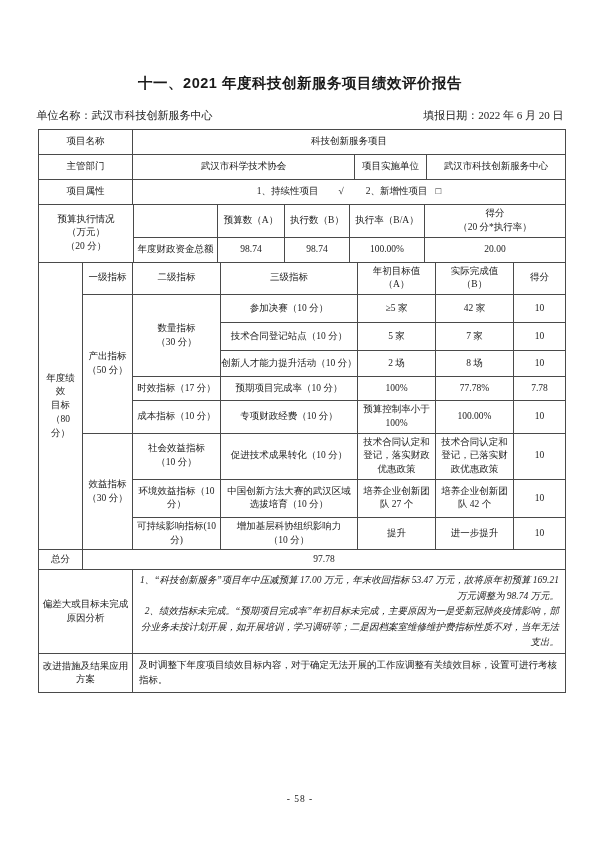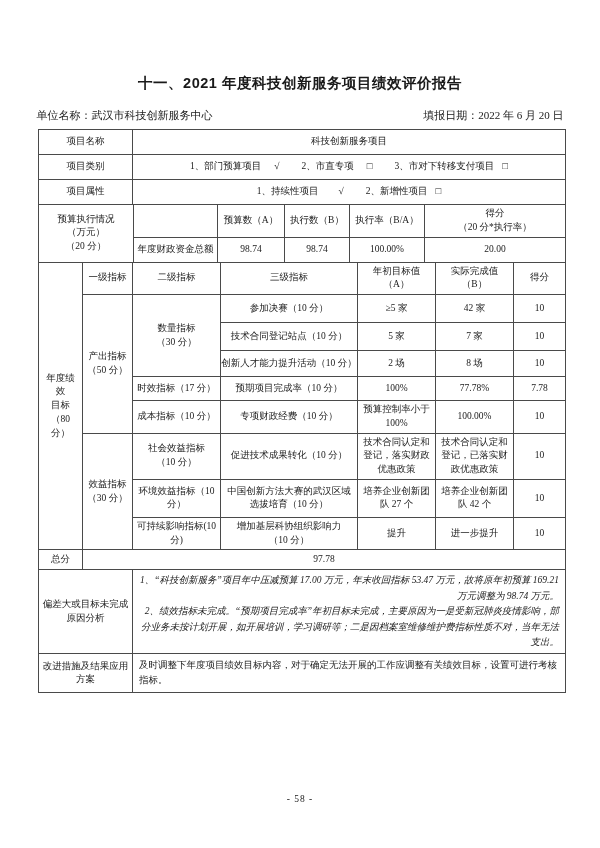--- a/index.html
+++ b/index.html
@@ -60,24 +60,24 @@
         <col style="width:222px">
         <col style="width:72px">
         <col style="width:139px">
       </colgroup>
     <tbody>
         <tr style="height:25px">
       <td>项目名称</td>
       <td colspan="3">科技创新服务项目</td>
     </tr>
     <tr style="height:25px">
-      <td>项目类别</td>
-      <td colspan="3">
-        <span class="opt">1、部门预算项目</span><span class="mark">√</span><span class="opt gap">2、市直专项</span><span class="mark">□</span><span class="opt gap">3、市对下转移支付项目</span><span class="mark" style="margin-left:8px">□</span>
-      </td>
+      <td>主管部门</td>
+      <td>武汉市科学技术协会</td>
+      <td>项目实施单位</td>
+      <td>武汉市科技创新服务中心</td>
     </tr>
     <tr style="height:25px">
       <td>项目属性</td>
       <td colspan="3">
         <span class="opt">1、持续性项目</span><span class="mark" style="margin-left:20px">√</span><span class="opt gap">2、新增性项目</span><span class="mark" style="margin-left:8px">□</span>
       </td>
     </tr>
   </tbody>
     </table>
 

